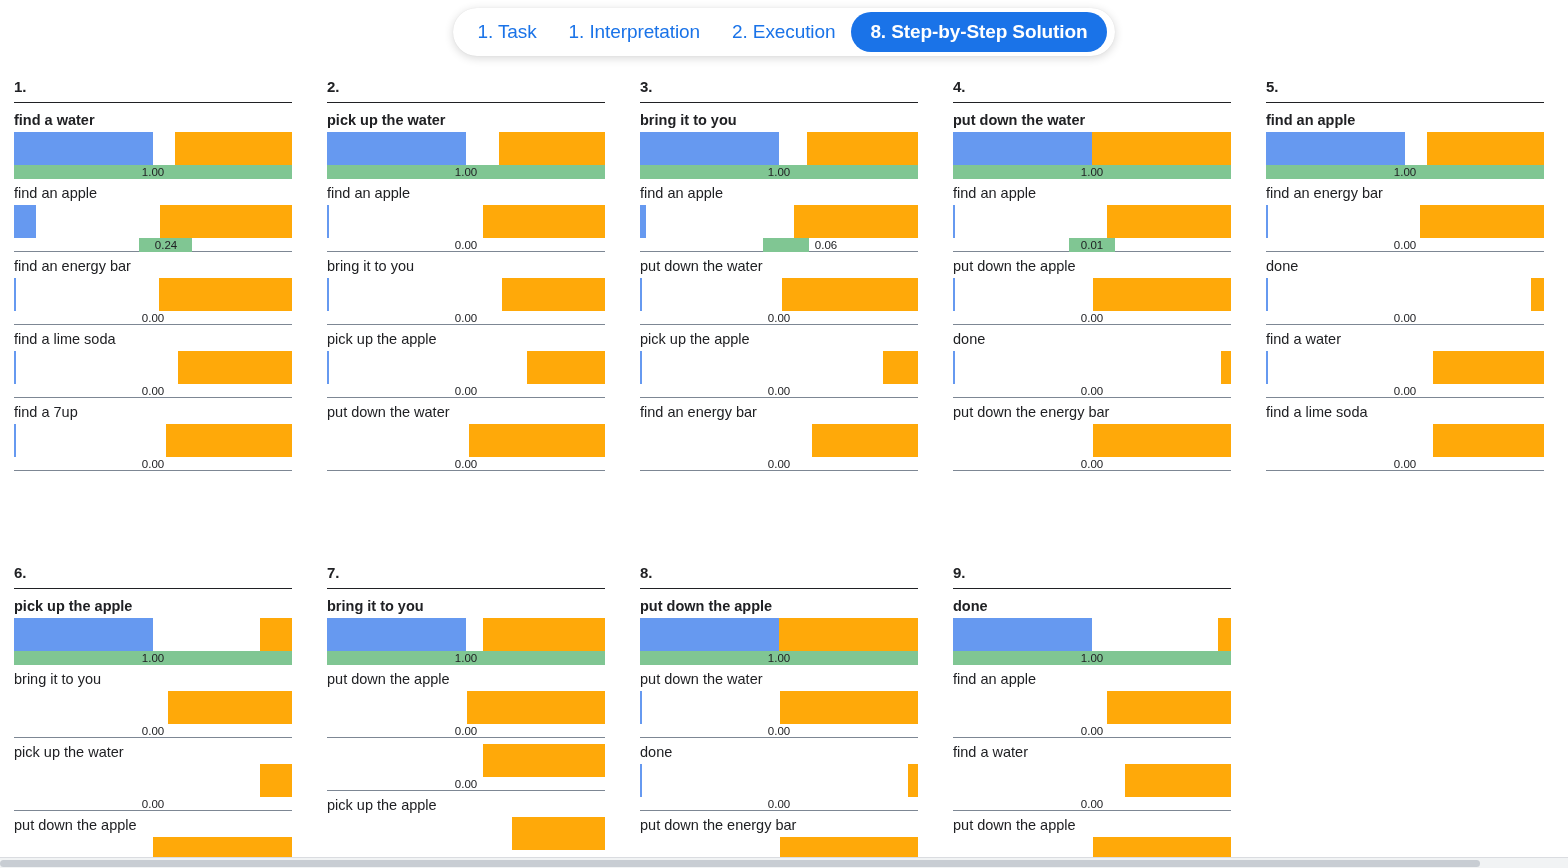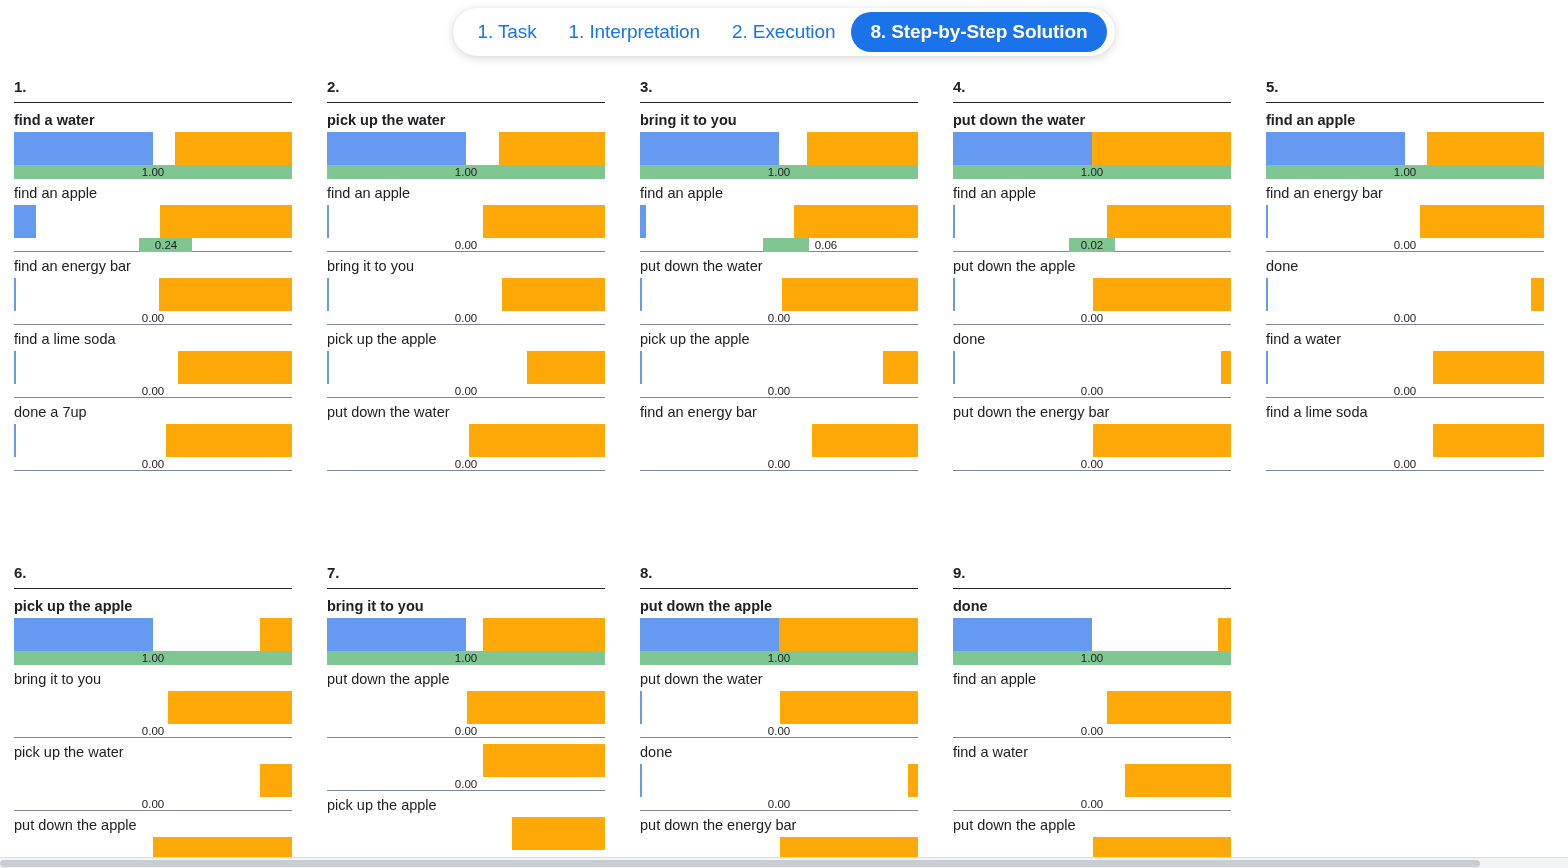--- a/index.html
+++ b/index.html
@@ -222,21 +222,21 @@
           <div class="bar-blue tick" style="width: 2px;"></div>
           <div class="bar-orange" style="left: 164px; width: 114px;"></div>
         </div>
         <div class="score-row">
           <div class="axisline"></div>
           <div class="score-text" style="left: 139px;">0.00</div>
         </div>
       </div>
       <div class="opt-gap"></div>
       <div class="opt">
-        <div class="opt-label">done a 7up</div>
+        <div class="opt-label">find a 7up</div>
         <div class="track">
           <div class="bar-blue tick" style="width: 2px;"></div>
           <div class="bar-orange" style="left: 152px; width: 126px;"></div>
         </div>
         <div class="score-row">
           <div class="axisline"></div>
           <div class="score-text" style="left: 139px;">0.00</div>
         </div>
       </div>
       <div class="opt-gap"></div>
@@ -385,21 +385,21 @@
       <div class="opt-gap"></div>
       <div class="opt">
         <div class="opt-label">find an apple</div>
         <div class="track">
           <div class="bar-blue tick" style="width: 2px;"></div>
           <div class="bar-orange" style="left: 154px; width: 124px;"></div>
         </div>
         <div class="score-row">
           <div class="axisline"></div>
           <div class="bar-green" style="width: 46px; left: 116px;"></div>
-          <div class="score-text" style="left: 139px;">0.02</div>
+          <div class="score-text" style="left: 139px;">0.01</div>
         </div>
       </div>
       <div class="opt-gap"></div>
       <div class="opt">
         <div class="opt-label">put down the apple</div>
         <div class="track">
           <div class="bar-blue tick" style="width: 2px;"></div>
           <div class="bar-orange" style="left: 140px; width: 138px;"></div>
         </div>
         <div class="score-row">

